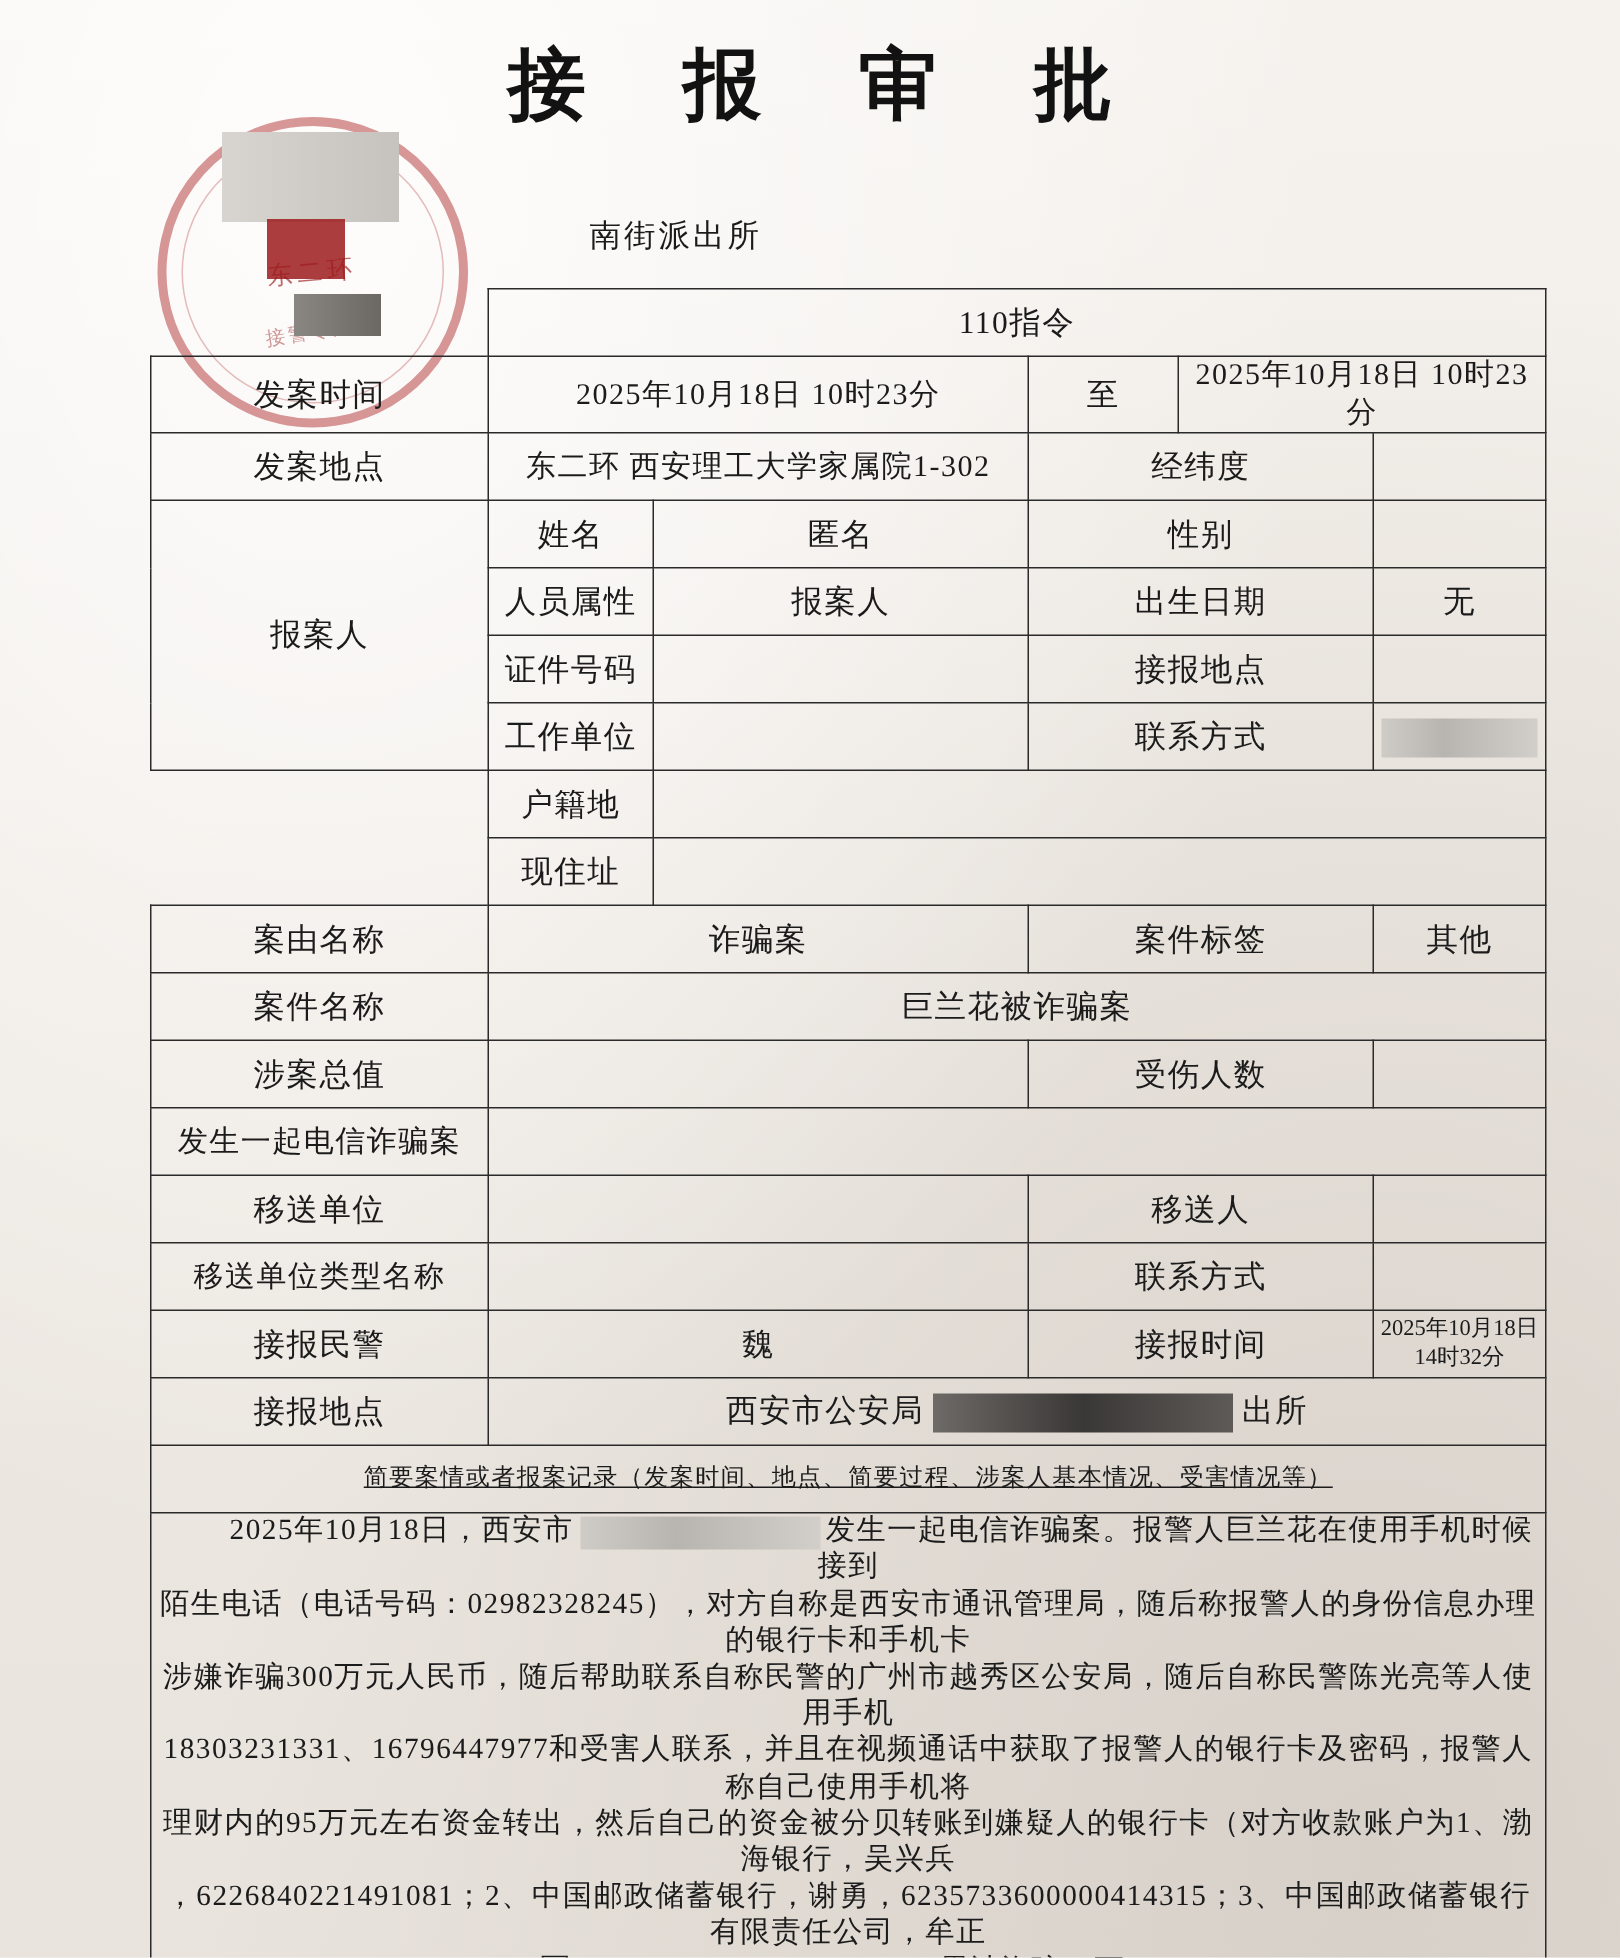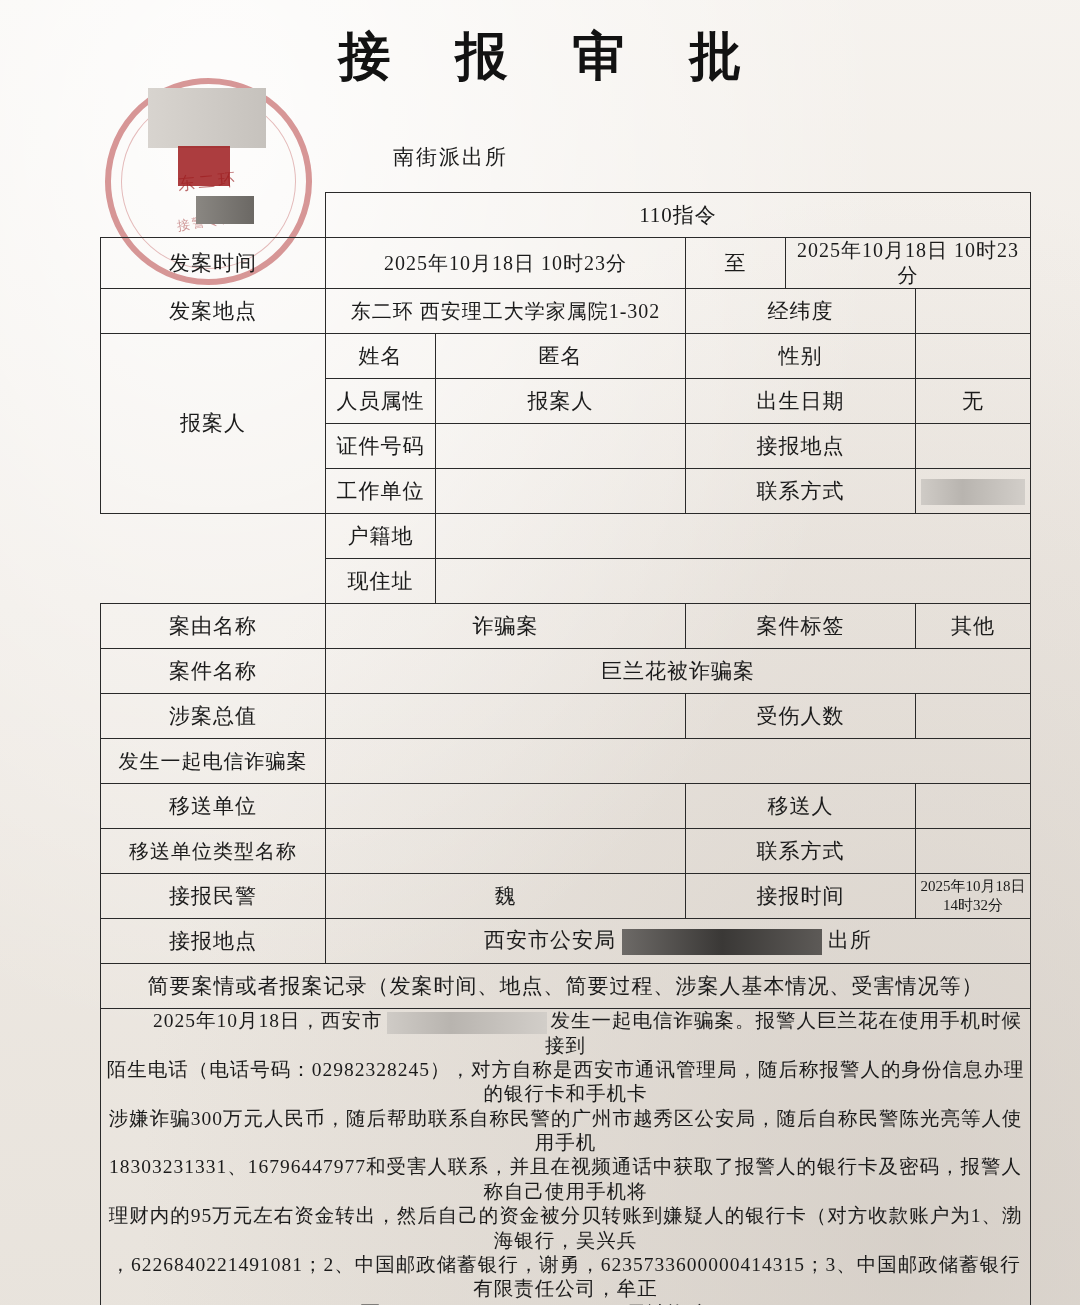--- a/index.html
+++ b/index.html
@@ -100,21 +100,21 @@
     text-align:center;
     vertical-align:middle;
     line-height:1.25;
     letter-spacing:1px;
   }
   td.lbl{letter-spacing:4px;}
   .cell-sub{font-size:20px;}
 
   
   .narr-head{
-    font-size:21px;letter-spacing:1px;text-align:left;padding:6px 6px 4px 8px;
+    font-size:16px;letter-spacing:1px;text-align:left;padding:6px 6px 4px 8px;text-decoration:underline;
   }
   .narr-body{
     text-align:left;font-size:19.5px;line-height:1.62;padding:4px 10px 8px 10px;
     letter-spacing:0.3px;
   }
   .narr-body p{margin:0;text-indent:0;}
   .narr-body .ind{text-indent:44px;}
   .watermark{
     position:absolute;right:28px;bottom:24px;
     font-size:28px;color:#3c3c3c;opacity:.78;

